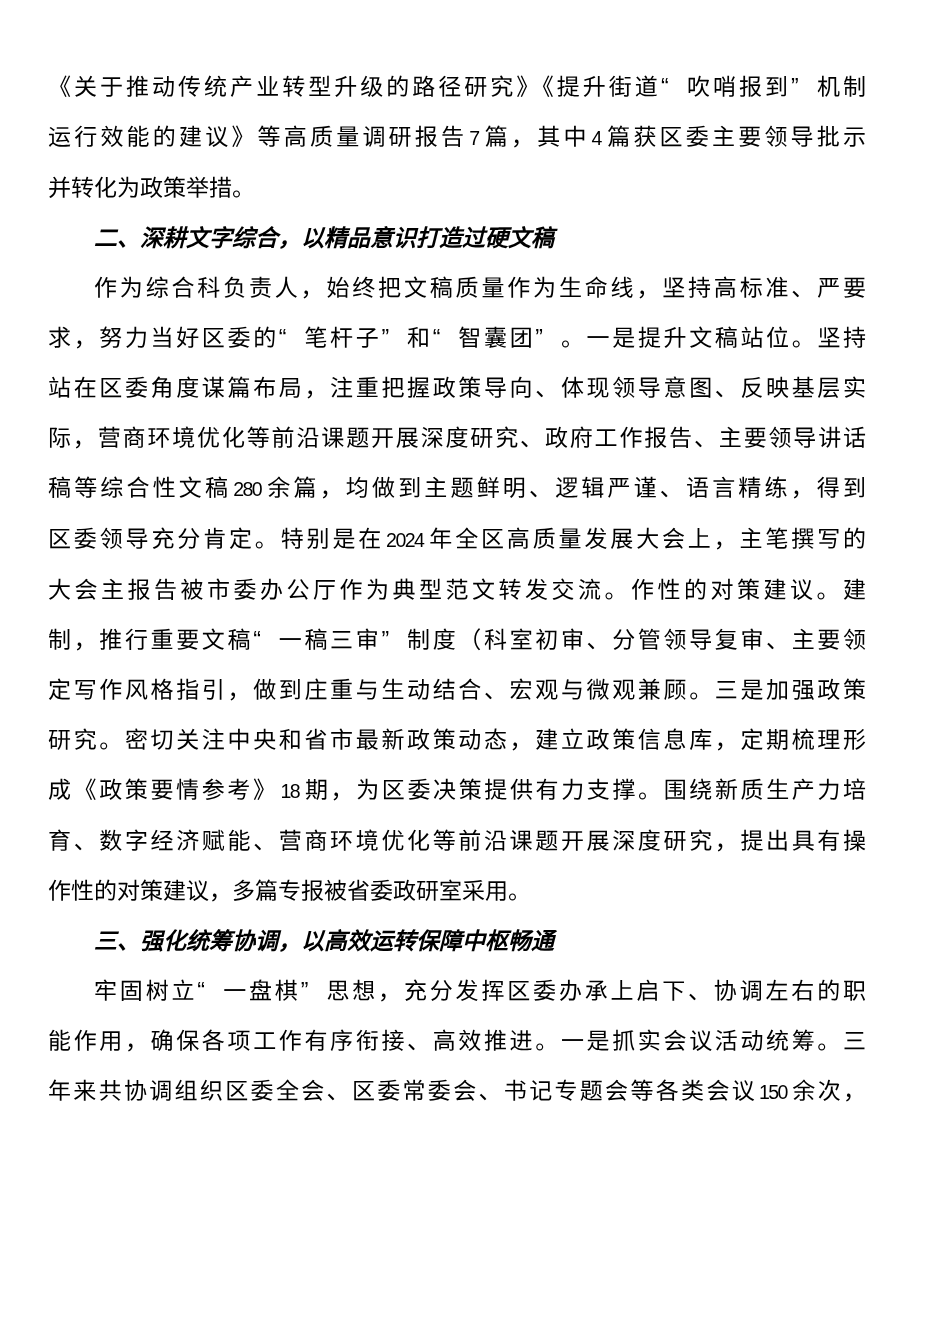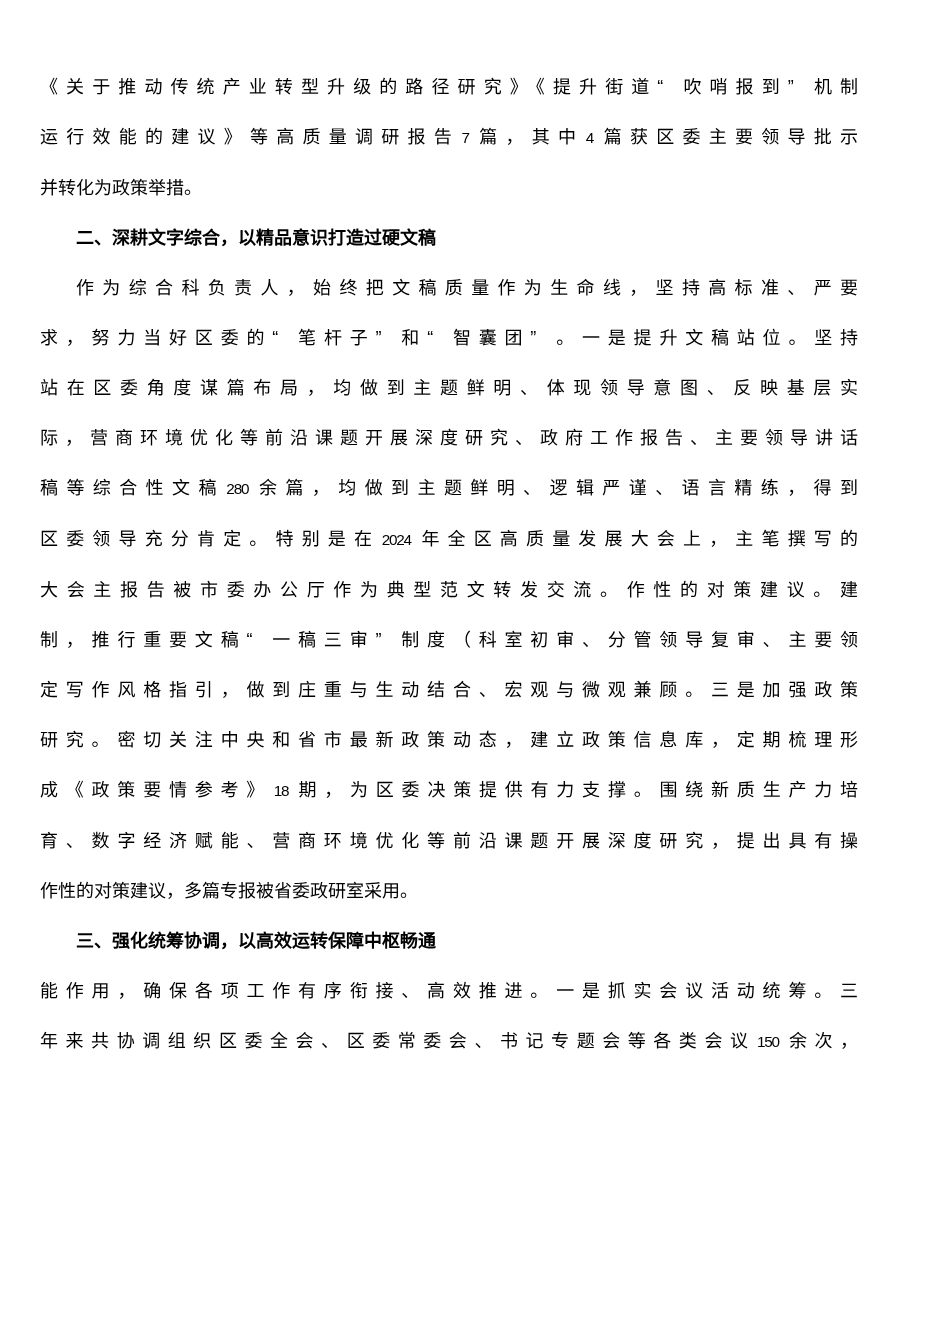--- a/index.html
+++ b/index.html
@@ -14,42 +14,43 @@
     position: relative;
     width: 950px;
     height: 1344px;
     background: #ffffff;
     font-family: "Liberation Sans", sans-serif;
     color: #000000;
   }
   .doc {
     position: absolute;
     top: 62px;
-    left: 40px;
+    left: 48px;
     width: 818px;
-    font-size: 18px;
+    font-size: 23px;
     color: #000000;
   }
   .line {
     line-height: 50px;
     text-align: justify;
     text-align-last: justify;
     text-justify: inter-character;
     white-space: normal;
     color: #000000;
   }
   .line.nojust {
     text-align: center;
     text-align-last: left;
   }
   .line.first-indent {
     text-indent: 2em;
   }
   .block-heading .line {
     font-weight: 600;
+    font-style: italic;
   }
   
   .num {
     font-size: 0.85em;
     letter-spacing: -0.08em;
     margin: 0 0.16em 0 0.1em;
   }
   
   .fwq {
     display: inline-block;
@@ -67,33 +68,34 @@
         <div class="line">《关于推动传统产业转型升级的路径研究》《提升街道<span class="fwq">“</span>吹哨报到<span class="fwq">”</span>机制</div>
         <div class="line">运行效能的建议》等高质量调研报告<span class="num">7</span>篇，其中<span class="num">4</span>篇获区委主要领导批示</div>
         <div class="line nojust">并转化为政策举措。</div>
       </div>
       <div class="block block-heading">
         <div class="line nojust first-indent">二、深耕文字综合，以精品意识打造过硬文稿</div>
       </div>
       <div class="block block-paragraph">
         <div class="line first-indent">作为综合科负责人，始终把文稿质量作为生命线，坚持高标准、严要</div>
         <div class="line">求，努力当好区委的<span class="fwq">“</span>笔杆子<span class="fwq">”</span>和<span class="fwq">“</span>智囊团<span class="fwq">”</span>。一是提升文稿站位。坚持</div>
-        <div class="line">站在区委角度谋篇布局，均做到主题鲜明、体现领导意图、反映基层实</div>
+        <div class="line">站在区委角度谋篇布局，注重把握政策导向、体现领导意图、反映基层实</div>
         <div class="line">际，营商环境优化等前沿课题开展深度研究、政府工作报告、主要领导讲话</div>
         <div class="line">稿等综合性文稿<span class="num">280</span>余篇，均做到主题鲜明、逻辑严谨、语言精练，得到</div>
         <div class="line">区委领导充分肯定。特别是在<span class="num">2024</span>年全区高质量发展大会上，主笔撰写的</div>
         <div class="line">大会主报告被市委办公厅作为典型范文转发交流。作性的对策建议。建</div>
         <div class="line">制，推行重要文稿<span class="fwq">“</span>一稿三审<span class="fwq">”</span>制度（科室初审、分管领导复审、主要领</div>
         <div class="line">定写作风格指引，做到庄重与生动结合、宏观与微观兼顾。三是加强政策</div>
         <div class="line">研究。密切关注中央和省市最新政策动态，建立政策信息库，定期梳理形</div>
         <div class="line">成《政策要情参考》<span class="num">18</span>期，为区委决策提供有力支撑。围绕新质生产力培</div>
         <div class="line">育、数字经济赋能、营商环境优化等前沿课题开展深度研究，提出具有操</div>
         <div class="line nojust">作性的对策建议，多篇专报被省委政研室采用。</div>
       </div>
       <div class="block block-heading">
         <div class="line nojust first-indent">三、强化统筹协调，以高效运转保障中枢畅通</div>
       </div>
       <div class="block block-paragraph">
+        <div class="line first-indent">牢固树立<span class="fwq">“</span>一盘棋<span class="fwq">”</span>思想，充分发挥区委办承上启下、协调左右的职</div>
         <div class="line">能作用，确保各项工作有序衔接、高效推进。一是抓实会议活动统筹。三</div>
         <div class="line">年来共协调组织区委全会、区委常委会、书记专题会等各类会议<span class="num">150</span>余次，</div>
       </div>
     </div>
 </div>
 
 </body></html>

